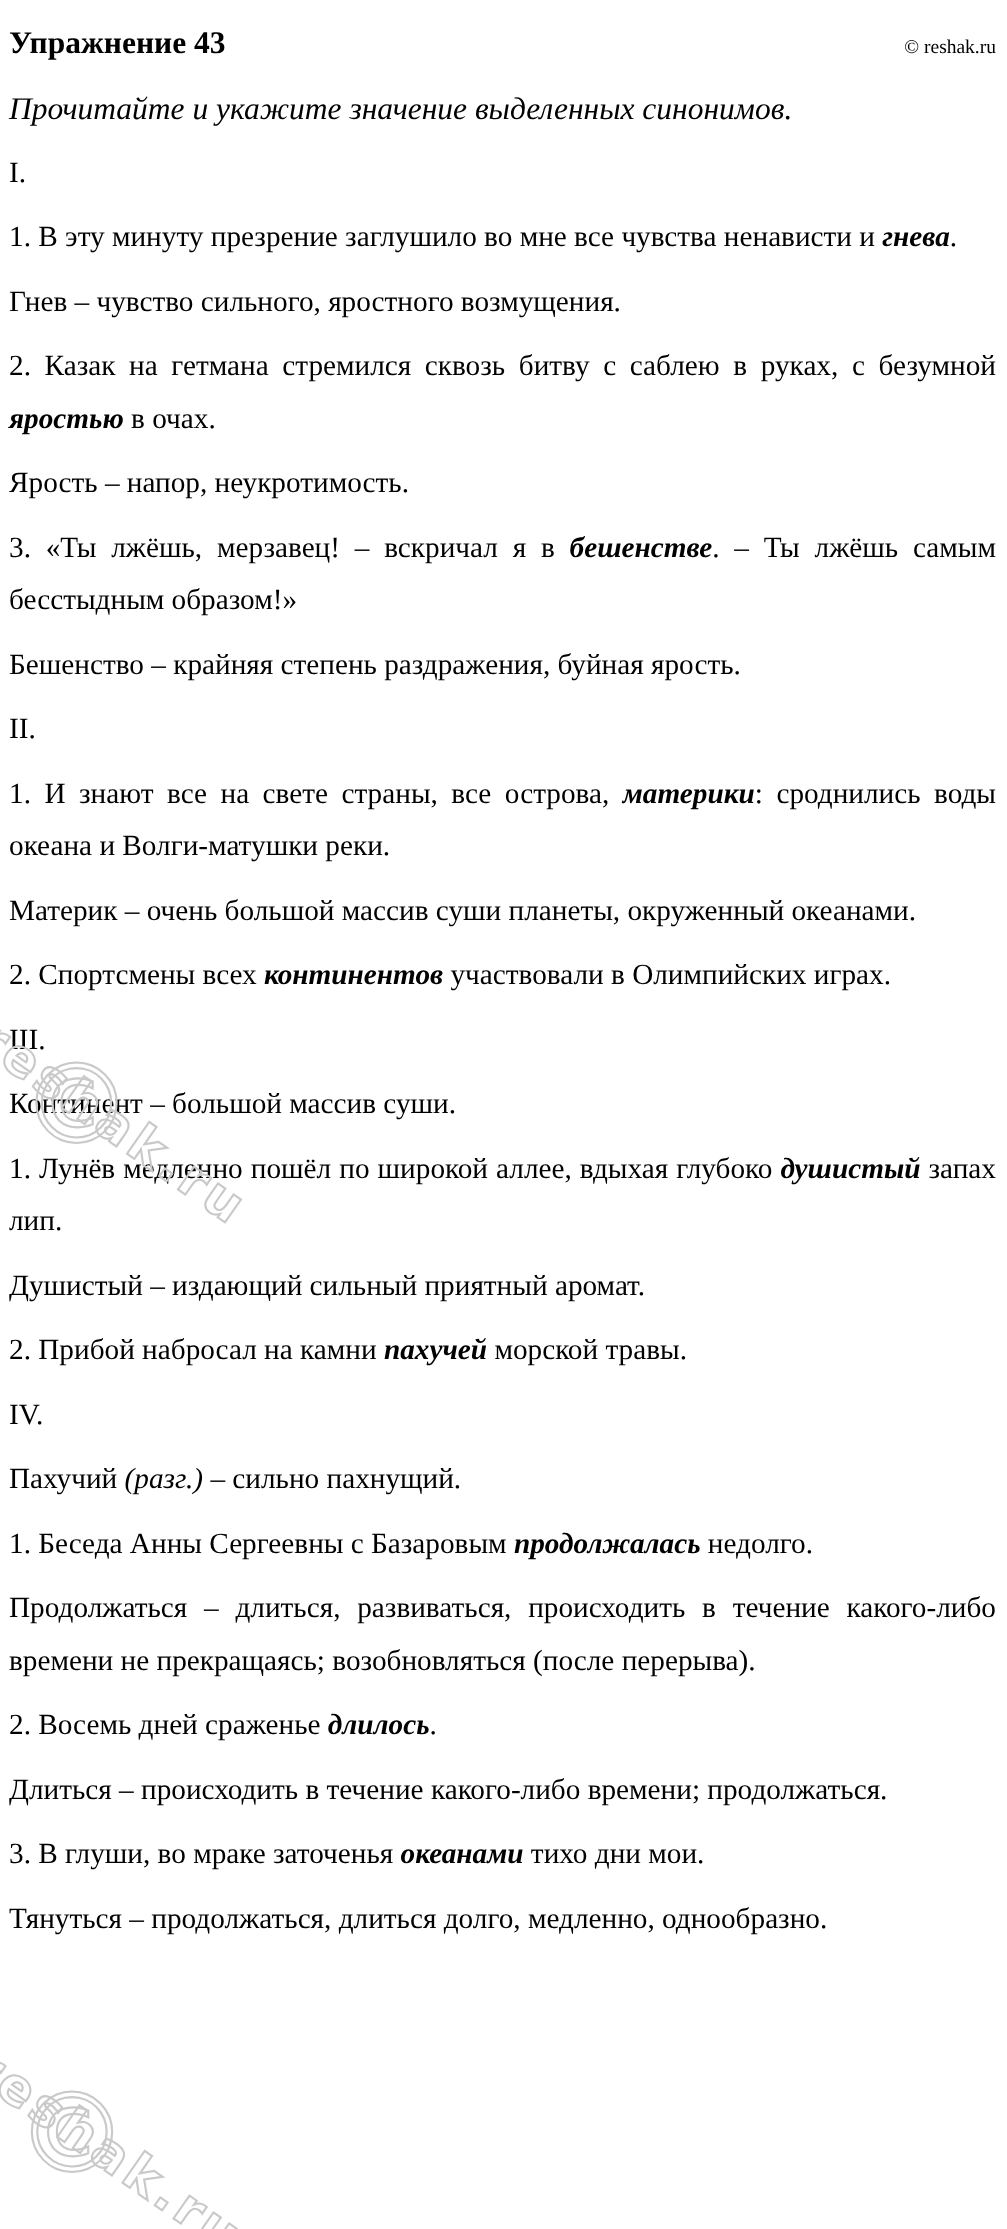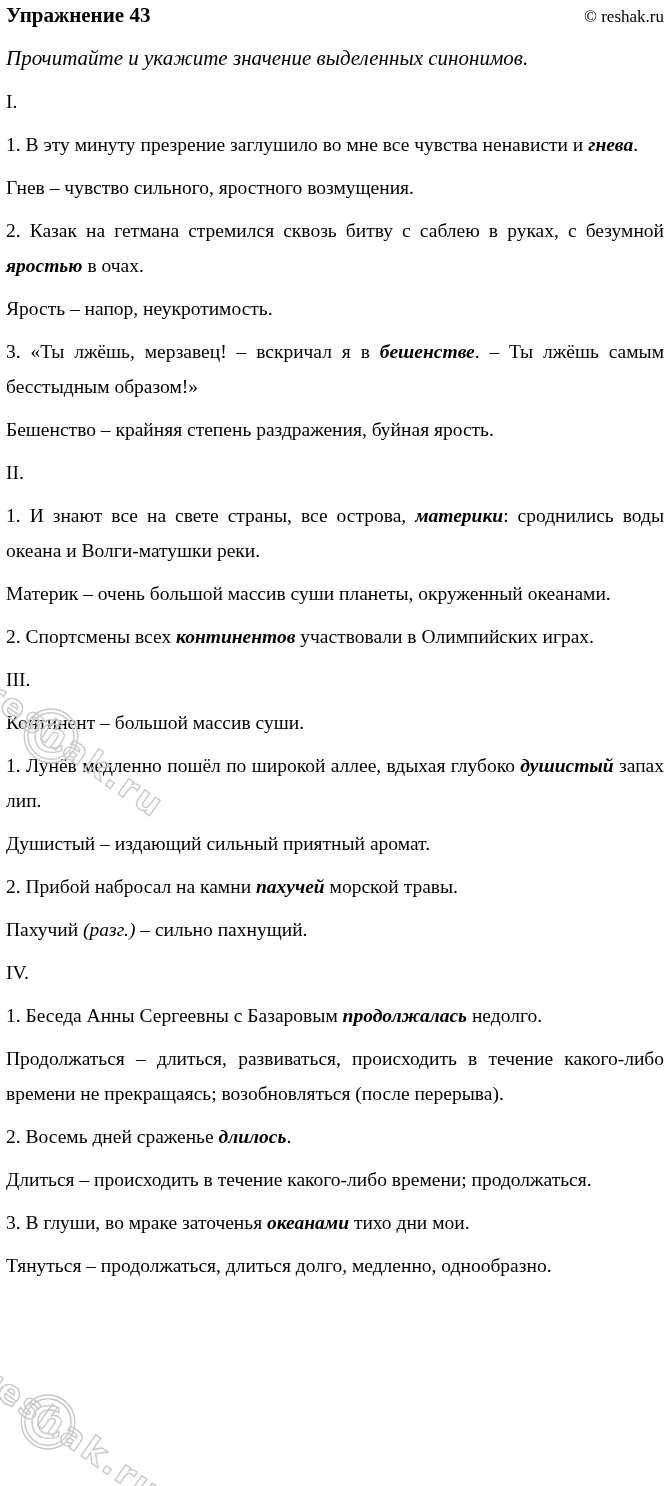--- a/index.html
+++ b/index.html
@@ -8,35 +8,35 @@
     width: 671px;
     height: 1486px;
     position: relative;
     overflow: hidden;
     font-family: "Liberation Serif", "DejaVu Serif", serif;
     color: #000000;
   }
   .page {
     position: relative;
     z-index: 1;
-    padding: 2px 7px 0 6px;
+    padding: 15px 7px 0 6px;
   }
   .doc-header {
     display: flex;
     justify-content: space-between;
     align-items: baseline;
     margin-bottom: 13px;
   }
   .doc-title {
     font-weight: bold;
     font-size: 21px;
     line-height: 26px;
   }
   .doc-copyright {
-    font-size: 17px;
+    font-size: 13px;
     line-height: 22px;
   }
   .instruction {
     font-style: italic;
     font-size: 21px;
     line-height: 35px;
     margin-bottom: 8px;
   }
   .para {
     font-size: 19.5px;
@@ -111,22 +111,22 @@
       <p class="para definition"><span>Бешенство – крайняя степень раздражения, буйная ярость.</span></p>
       <p class="para numeral">II.</p>
       <p class="para sentence"><span>1. И знают все на свете страны, все острова, </span><span class="b">материки</span><span>: сроднились воды океана и Волги-матушки реки.</span></p>
       <p class="para definition"><span>Материк – очень большой массив суши планеты, окруженный океанами.</span></p>
       <p class="para sentence"><span>2. Спортсмены всех </span><span class="b">континентов</span><span> участвовали в Олимпийских играх.</span></p>
       <p class="para numeral">III.</p>
       <p class="para definition"><span>Континент – большой массив суши.</span></p>
       <p class="para sentence"><span>1. Лунёв медленно пошёл по широкой аллее, вдыхая глубоко </span><span class="b">душистый</span><span> запах лип.</span></p>
       <p class="para definition"><span>Душистый – издающий сильный приятный аромат.</span></p>
       <p class="para sentence"><span>2. Прибой набросал на камни </span><span class="b">пахучей</span><span> морской травы.</span></p>
+      <p class="para numeral">IV.</p>
       <p class="para definition"><span>Пахучий </span><span class="i">(разг.)</span><span> – сильно пахнущий.</span></p>
-      <p class="para numeral">IV.</p>
       <p class="para sentence"><span>1. Беседа Анны Сергеевны с Базаровым </span><span class="b">продолжалась</span><span> недолго.</span></p>
       <p class="para definition"><span>Продолжаться – длиться, развиваться, происходить в течение какого-либо времени не прекращаясь; возобновляться (после перерыва).</span></p>
       <p class="para sentence"><span>2. Восемь дней сраженье </span><span class="b">длилось</span><span>.</span></p>
       <p class="para definition"><span>Длиться – происходить в течение какого-либо времени; продолжаться.</span></p>
       <p class="para sentence"><span>3. В глуши, во мраке заточенья </span><span class="b">океанами</span><span> тихо дни мои.</span></p>
       <p class="para definition"><span>Тянуться – продолжаться, длиться долго, медленно, однообразно.</span></p>
     </div>
 </div>
 
 </body></html>

